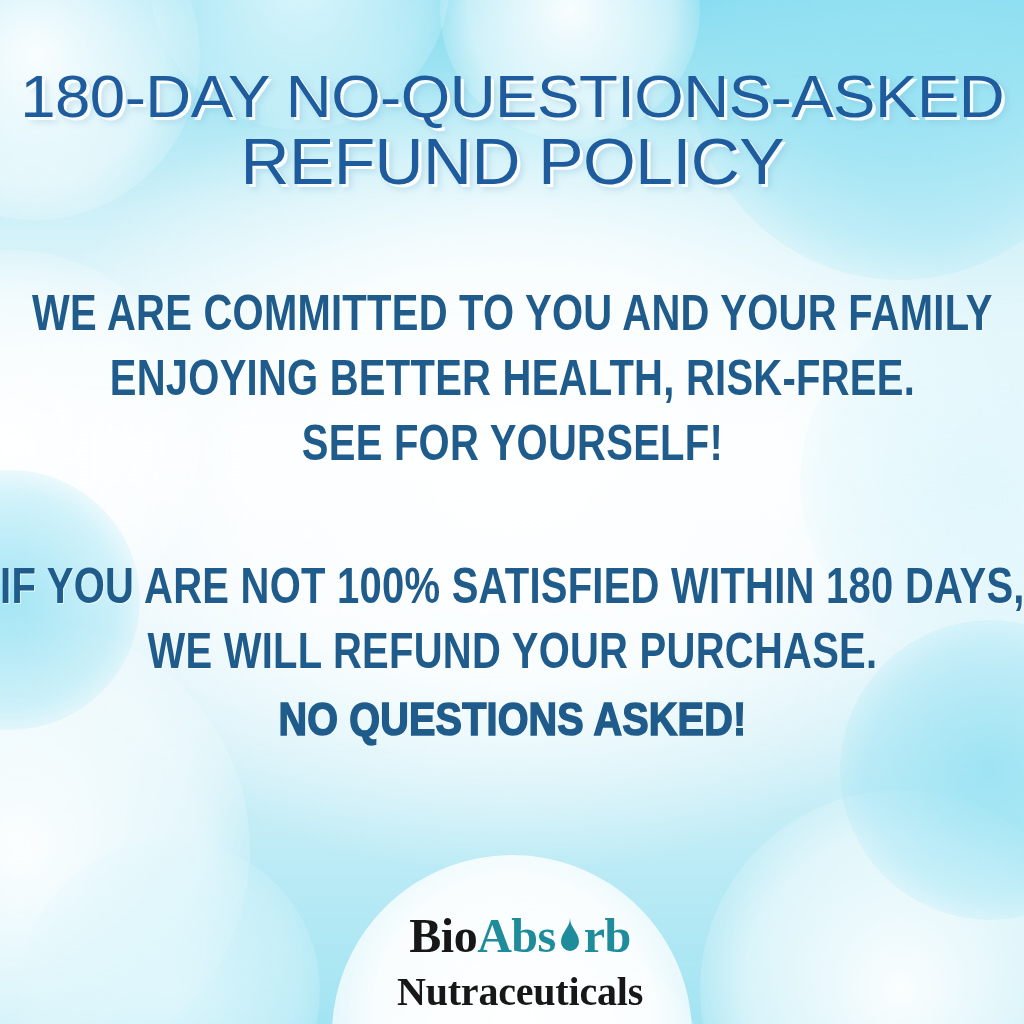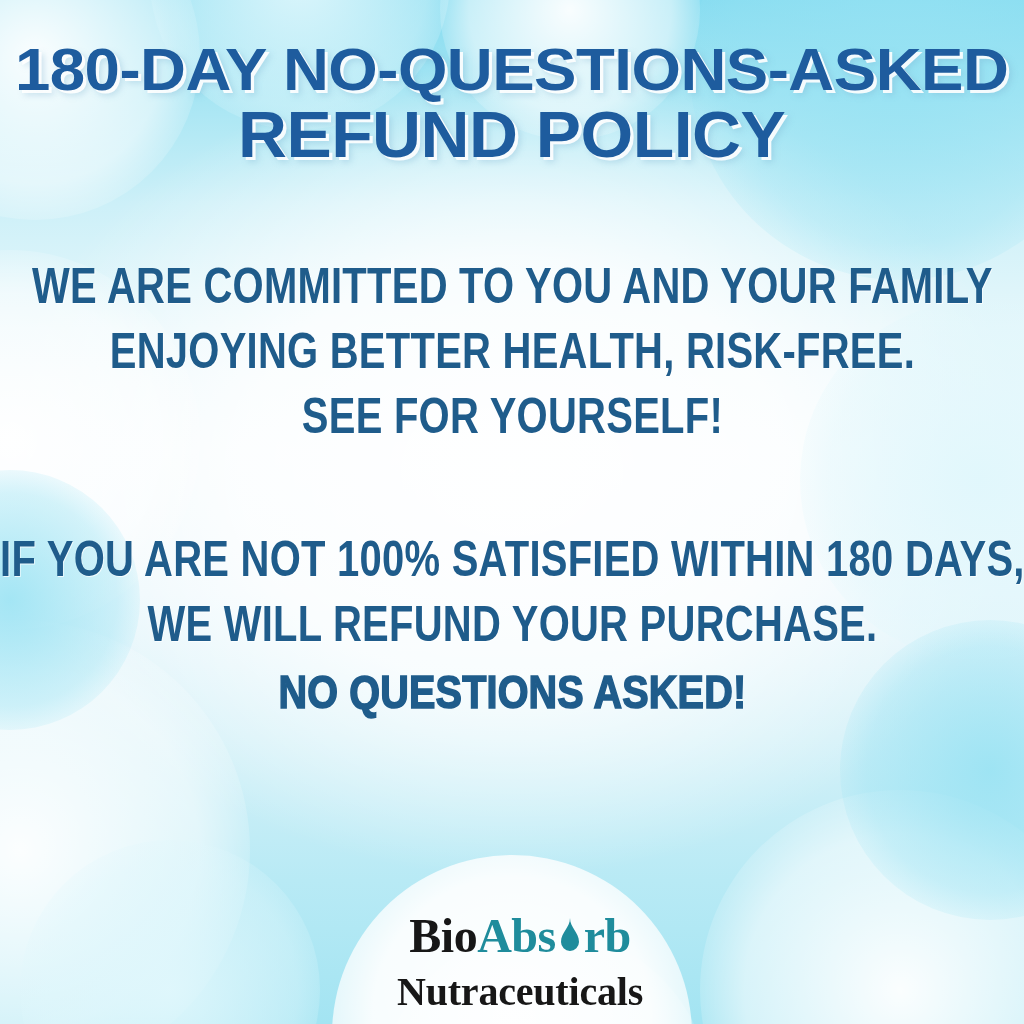--- a/index.html
+++ b/index.html
@@ -65,24 +65,24 @@
   
   .content {
     position: absolute;
     inset: 0;
     display: flex;
     flex-direction: column;
     align-items: center;
   }
 
   .headline {
-    margin-top: 41px;
+    margin-top: 68px;
     text-align: center;
     color: #1e5c9e;
-    font-weight: 700;
+    font-weight: 400;
     letter-spacing: -0.5px;
     line-height: 0.96;
     text-shadow: 3px 3px 0 rgba(255,255,255,0.9), 5px 5px 6px rgba(120,175,205,0.35);
   }
   .headline .hl-1 {
     display: block;
     font-size: 60px;
     transform: scaleX(1.06);
     white-space: nowrap;
   }

